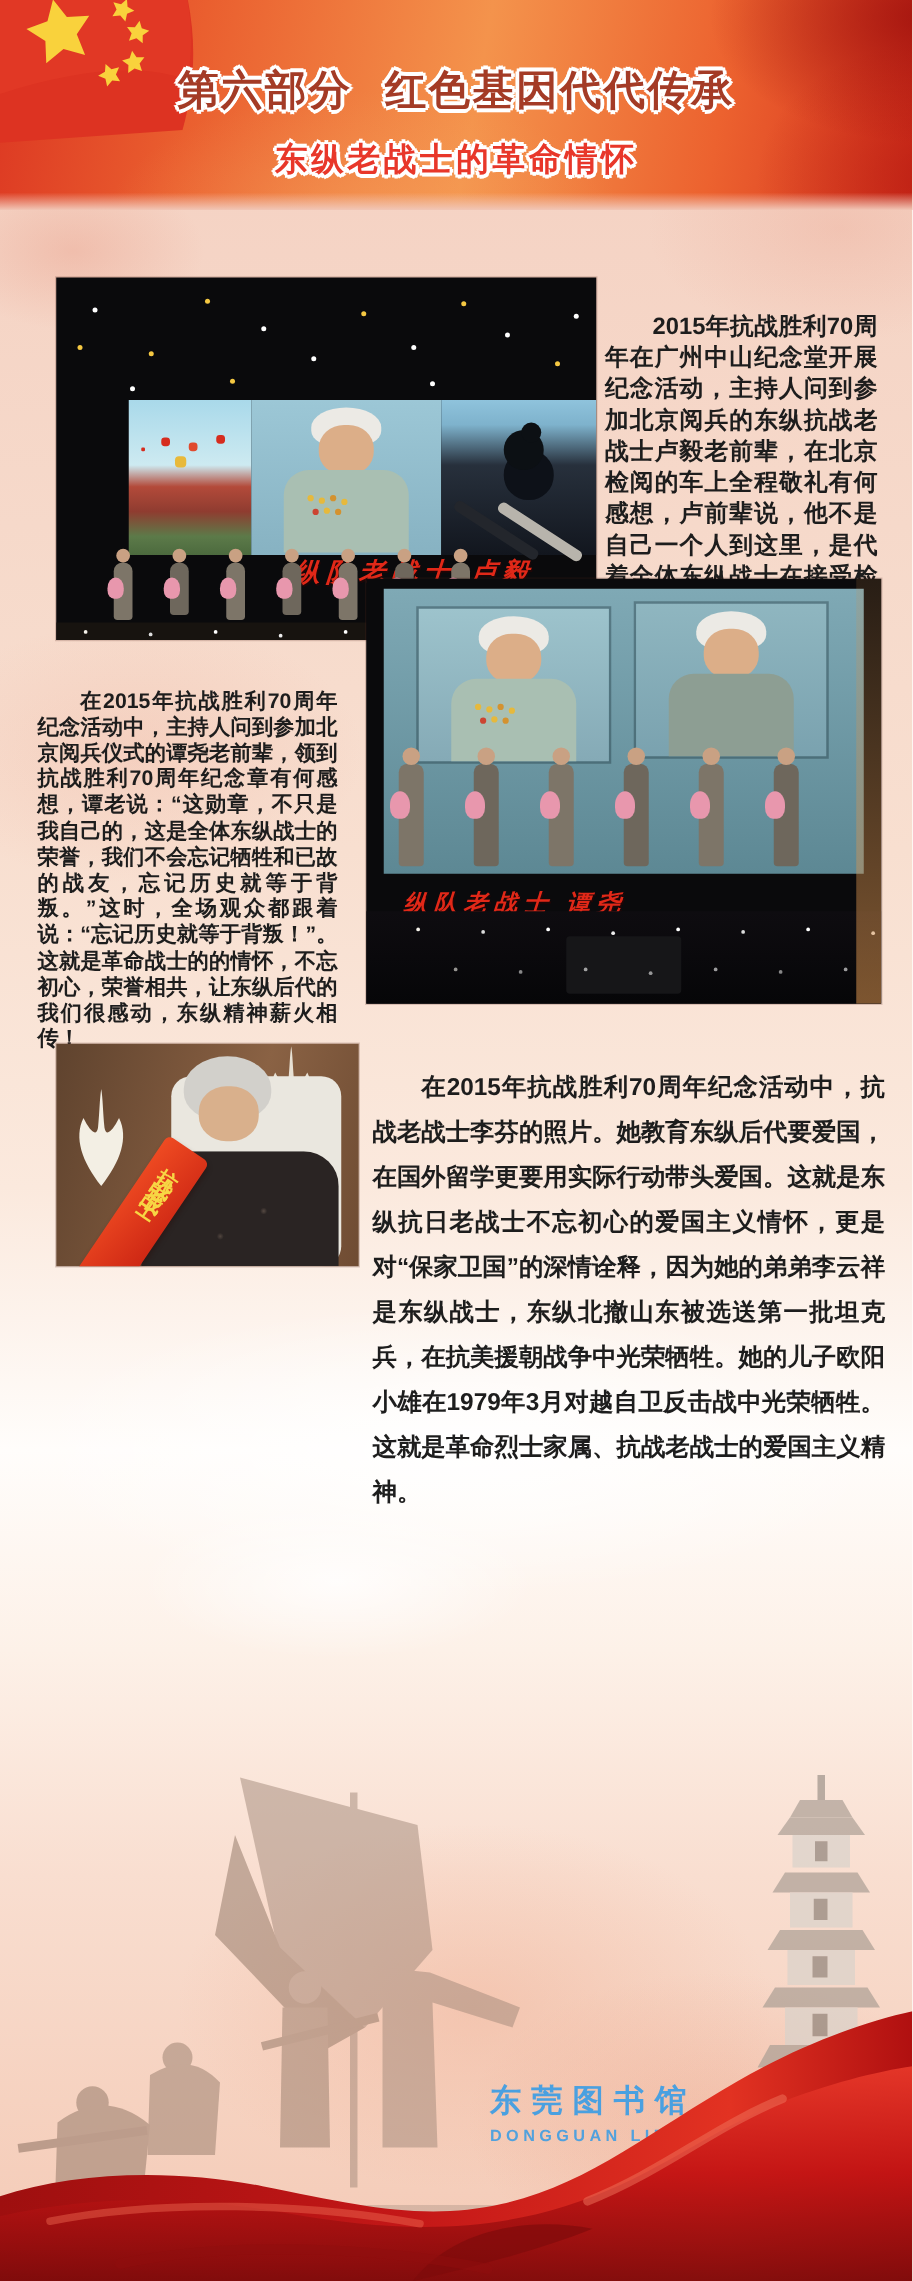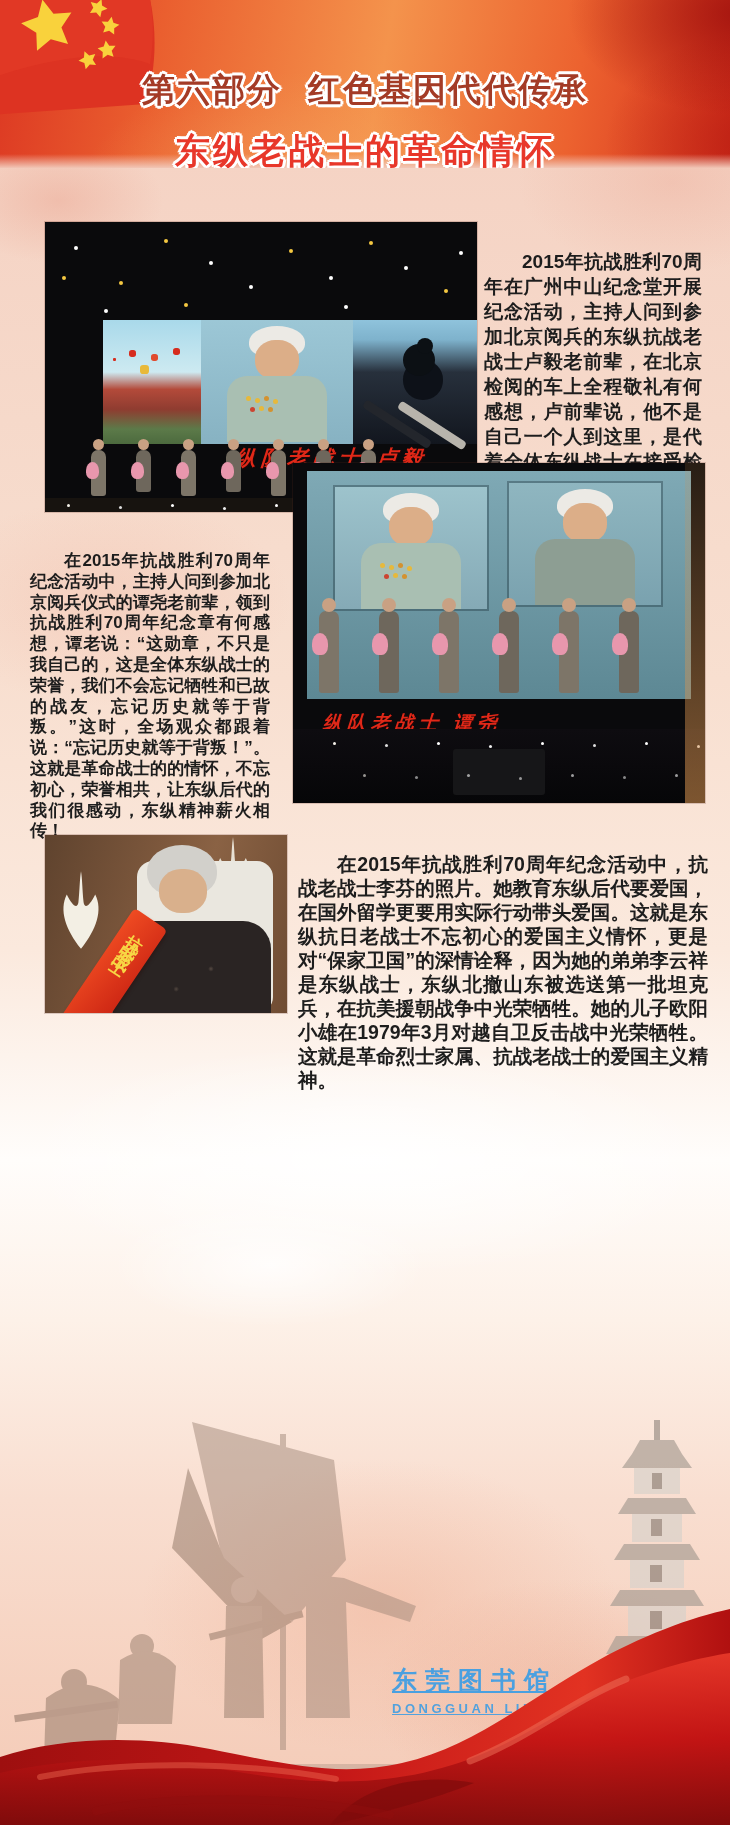--- a/index.html
+++ b/index.html
@@ -20,31 +20,31 @@
   .header{position:absolute;left:0;top:0;width:730px;height:168px;z-index:6;overflow:hidden;
     background:linear-gradient(100deg,#dc3722 0%,#ea5f2f 22%,#f4934c 52%,#ec622f 78%,#d5301d 100%);}
   .header::before{content:"";position:absolute;inset:0;
     background:radial-gradient(260px 150px at 102% 8%, rgba(148,10,10,.75), rgba(148,10,10,0) 68%),
                radial-gradient(220px 160px at 104% 85%, rgba(168,18,12,.55), rgba(168,18,12,0) 70%),
                radial-gradient(300px 160px at 40% 110%, rgba(246,166,96,.5), rgba(246,166,96,0) 70%);}
   .header::after{content:"";position:absolute;left:0;bottom:0;width:100%;height:14px;
     background:linear-gradient(180deg, rgba(241,198,182,0), #f1c6b6);}
   .flag{position:absolute;left:-14px;top:-12px;z-index:2;}
   .titles{position:absolute;left:0;top:0;width:100%;z-index:3;text-align:center;}
-  .title-row{margin-top:68px;font-size:33px;font-weight:700;letter-spacing:2px;color:#a43b26;
+  .title-row{margin-top:50px;font-size:33px;font-weight:700;letter-spacing:2px;color:#a43b26;
     text-shadow:-2px -2px 0 #fff,2px -2px 0 #fff,-2px 2px 0 #fff,2px 2px 0 #fff,-3px 0 0 #fff,3px 0 0 #fff,0 -3px 0 #fff,0 3px 0 #fff;}
   .title-part{margin-right:26px;}
-  .subtitle-row{margin-top:15px;font-size:35px;font-weight:700;letter-spacing:3px;color:#e8372a;
+  .subtitle-row{margin-top:15px;font-size:26px;font-weight:700;letter-spacing:3px;color:#e8372a;
     text-shadow:-2px -2px 0 #fff,2px -2px 0 #fff,-2px 2px 0 #fff,2px 2px 0 #fff,-3px 0 0 #fff,3px 0 0 #fff,0 -3px 0 #fff,0 3px 0 #fff;}
 
   
   .para{position:absolute;z-index:5;color:#1d1d1d;font-weight:700;text-align:justify;text-indent:2em;}
   .para.t1{left:484px;top:230px;width:218px;font-size:19px;line-height:25px;}
   .para.t2{left:30px;top:534px;width:240px;font-size:17px;line-height:20.8px;}
-  .para.t3{left:298px;top:832px;width:410px;font-size:19.5px;line-height:24px;}
+  .para.t3{left:298px;top:832px;width:410px;font-size:19.5px;line-height:36px;}
 
   
   .photo{position:absolute;z-index:5;overflow:hidden;background:#0a0a0c;box-shadow:0 0 0 1px rgba(90,40,30,.2);}
   .photo1{left:45px;top:222px;width:432px;height:290px;}
   .photo2{left:293px;top:463px;width:412px;height:340px;}
   .photo3{left:45px;top:835px;width:242px;height:178px;background:linear-gradient(105deg,#5f432e 0%,#7c573c 40%,#8a6244 60%,#6f4c33 100%);}
 
   .starlights{position:absolute;left:0;top:0;width:2px;height:2px;border-radius:50%;background:transparent;
     box-shadow:30px 25px 0 1px #fff,75px 60px 0 1px #f5c842,120px 18px 0 1px #f5c842,165px 40px 0 1px #fff,
       205px 64px 0 1px #fff,245px 28px 0 1px #f5c842,285px 55px 0 1px #fff,325px 20px 0 1px #f5c842,
@@ -104,21 +104,21 @@
   .woman .body{position:absolute;left:68px;top:86px;width:158px;height:92px;background:#2a2423;border-radius:34px 28px 0 0;
     background-image:radial-gradient(4px 4px at 22% 30%, rgba(140,120,105,.5), transparent 70%),radial-gradient(4px 4px at 62% 52%, rgba(140,120,105,.45), transparent 70%),radial-gradient(4px 4px at 40% 74%, rgba(140,120,105,.4), transparent 70%);}
   .sash{position:absolute;left:86px;top:84px;width:40px;height:150px;background:linear-gradient(100deg,#ef4b22,#c92212);
     transform:rotate(34deg);transform-origin:top center;border-radius:5px;display:flex;align-items:flex-start;justify-content:center;z-index:3;
     box-shadow:2px 2px 4px rgba(40,10,5,.35);}
   .sash-text{writing-mode:vertical-rl;color:#f7d644;font-size:17px;font-weight:700;letter-spacing:7px;margin-top:8px;}
 
   
   .monument{position:absolute;left:-8px;top:1408px;z-index:3;opacity:.5;}
   .pagoda{position:absolute;left:582px;top:1420px;z-index:3;opacity:.68;}
-  .logo{position:absolute;left:392px;top:1664px;z-index:4;color:#4aa0e0;text-decoration:underline;}
+  .logo{position:absolute;left:392px;top:1664px;z-index:4;color:#4aa0e0;}
   .logo-cn{font-size:25px;font-weight:700;letter-spacing:8px;white-space:nowrap;}
   .logo-en{font-size:13px;font-weight:700;letter-spacing:3.5px;margin-top:4px;white-space:nowrap;opacity:.95;}
   .logo-icon{position:absolute;left:186px;top:6px;}
   .ribbon{position:absolute;left:0;top:1585px;z-index:7;}
 </style>
 </head>
 <body>
 
 <div class="poster">
   <div class="texture"></div>

